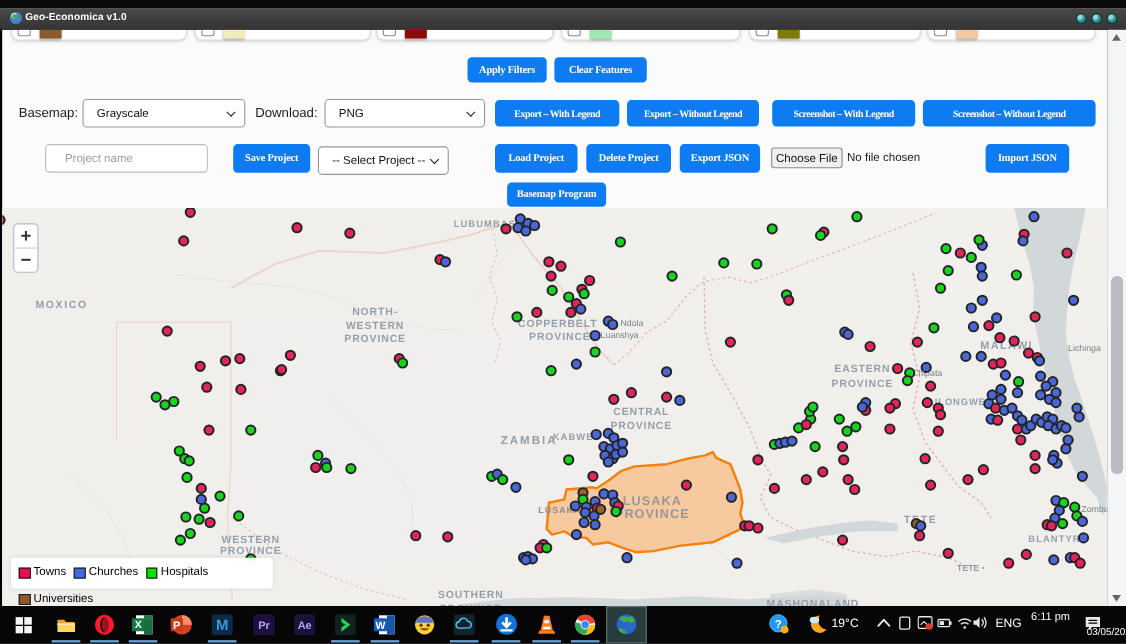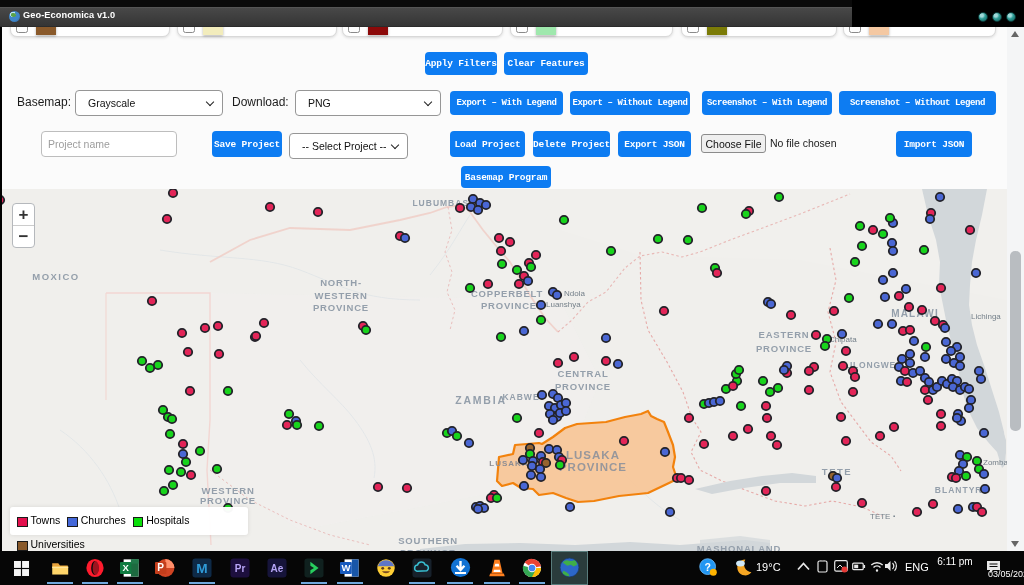--- a/index.html
+++ b/index.html
@@ -1,30 +1,30 @@
 <!DOCTYPE html>
 <html><head><meta charset="utf-8">
 <style>
 *{margin:0;padding:0;box-sizing:border-box}
 html,body{width:1024px;height:585px;overflow:hidden;background:#000;font-family:"Liberation Sans",sans-serif}
 #screen{position:relative;width:1024px;height:585px}
-#titlebar{position:absolute;left:0;top:0;width:852px;height:27px;background:linear-gradient(#0a0a0a 0 7px,#555 7px 8px,#484848 8px,#353535 26px,#222 27px);z-index:40}
+#titlebar{position:absolute;left:0;top:0;width:1024px;height:27px;background:linear-gradient(#0a0a0a 0 7px,#555 7px 8px,#484848 8px,#353535 26px,#222 27px);z-index:40}
 #titlebar .title{position:absolute;left:23px;top:10px;color:#fff;font-size:9.2px;font-weight:bold;letter-spacing:0.1px}
 #titlebar .globe{position:absolute;left:9px;top:11px;width:11px;height:11px;border-radius:50%;background:radial-gradient(circle at 35% 30%,#bfe3f7 0 25%,#3f86c9 26% 60%,#2c5e93 100%)}
 #titlebar .globe:after{content:"";position:absolute;left:2px;top:2px;width:5px;height:4px;background:#5aa247;border-radius:40% 60% 50% 50%}
 .winbtn{position:absolute;top:12px;width:10px;height:10px;border-radius:50%;background:radial-gradient(circle at 35% 30%,#9fd8d8 0 20%,#2e9d97 45%,#135b58 100%);border:1px solid #0c3a38}
 #content{position:absolute;left:2px;top:27px;width:1005px;height:524px;background:#fbfbfb;overflow:hidden}
 .fbox{position:absolute;top:-15px;height:25px;background:#fff;border:1px solid #d9d9d9;border-radius:7px;box-shadow:0 1px 3px rgba(0,0,0,.13)}
 .fbox .cb{position:absolute;left:5px;top:7.5px;width:12px;height:12px;border:1.5px solid #8a8a8a;border-radius:2.5px;background:#fdfdfd}
 .fbox .sw{position:absolute;left:25px;top:6px;width:20px;height:16px;box-shadow:0 1px 2.5px rgba(0,0,0,.3)}
-.btn{position:absolute;background:#0d7cf2;color:#fff;font-weight:bold;font-family:Liberation Mono, monospace;font-size:9.5px;letter-spacing:-0.2px;text-align:center;border:none;border-radius:4px;display:flex;align-items:center;justify-content:center;white-space:nowrap}
+.btn{position:absolute;background:#0d7cf2;color:#fff;font-weight:bold;font-family:Liberation Serif, serif;font-size:9.5px;letter-spacing:-0.2px;text-align:center;border:none;border-radius:4px;display:flex;align-items:center;justify-content:center;white-space:nowrap}
 .sel{position:absolute;height:26px;background:#fff;border:1px solid #969696;border-radius:4px;color:#111;font-size:10.5px;display:flex;align-items:center;padding-left:12px;white-space:nowrap}
 .sel .arr{position:absolute;right:9px;top:8px;width:6px;height:6px;border-right:1.8px solid #222;border-bottom:1.8px solid #222;transform:rotate(45deg)}
 .lab{position:absolute;font-size:12px;color:#1b1b1b}
-#pname{position:absolute;left:39px;top:104px;width:136px;height:26px;border:1px solid #bdbdbd;border-radius:4px;color:#9d9d9d;font-size:10.5px;display:flex;align-items:center;padding-left:6px;background:#fff}
+#pname{position:absolute;left:39px;top:104px;width:148px;height:26px;border:1px solid #bdbdbd;border-radius:4px;color:#9d9d9d;font-size:10.5px;display:flex;align-items:center;padding-left:17px;background:#fff}
 #choosef{position:absolute;left:699px;top:107px;width:65px;height:19px;background:#efefef;border:1px solid #8b8b8b;border-radius:3px;font-size:10.5px;color:#111;display:flex;align-items:center;justify-content:center;white-space:nowrap}
 #nofile{position:absolute;left:768px;top:110px;font-size:10.5px;color:#1b1b1b}
 #map{position:absolute;left:0px;top:162px}
 #zoomctl{position:absolute;left:10px;top:176px;width:23px;height:45px;background:#fff;border:1.5px solid #b5b8bc;border-radius:4px;z-index:10}
 #zoomctl div{height:22px;text-align:center;font-size:17px;font-weight:bold;color:#333;line-height:21px}
 #zoomctl div:first-child{border-bottom:1px solid #ccc}
 #legend{position:absolute;left:8px;top:480px;width:238px;height:28px;background:rgba(255,255,255,.97);border-radius:3px;z-index:10;font-size:10.5px;color:#000;box-shadow:0 0 4px rgba(0,0,0,.1)}
 #legend .sq{display:inline-block;width:10.5px;height:10.5px;border:1.5px solid #1a1a1a;margin:0 3px 0 7px;vertical-align:-3px}
 #legend .row{margin-top:5px;line-height:16px}
 #scrollbar{position:absolute;left:1007px;top:27px;width:17px;height:524px;background:#f4f5f6;z-index:45}

